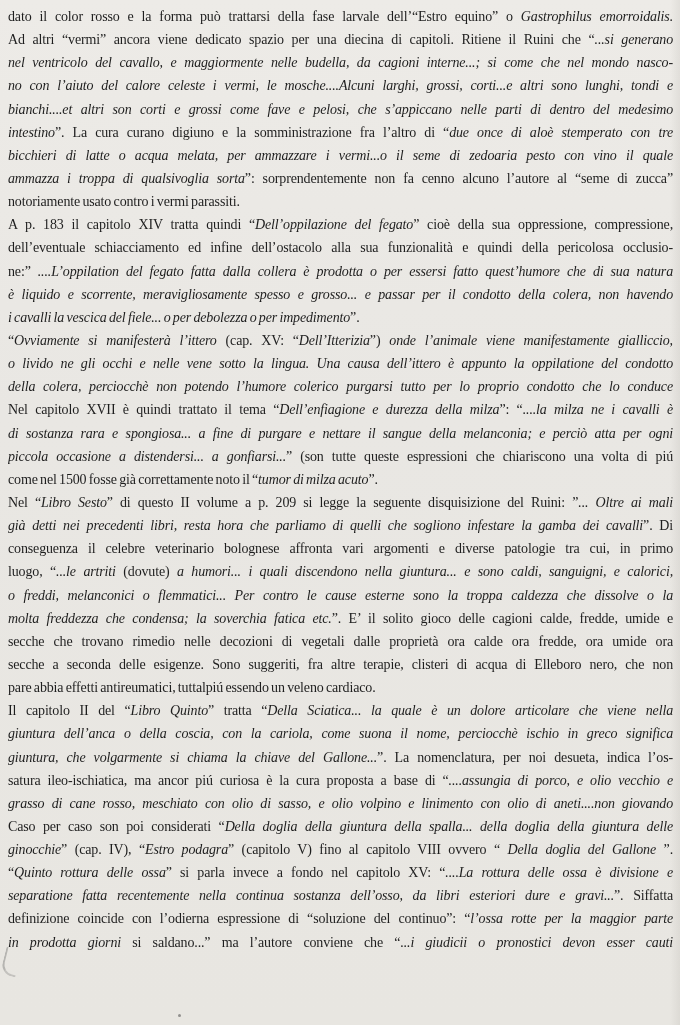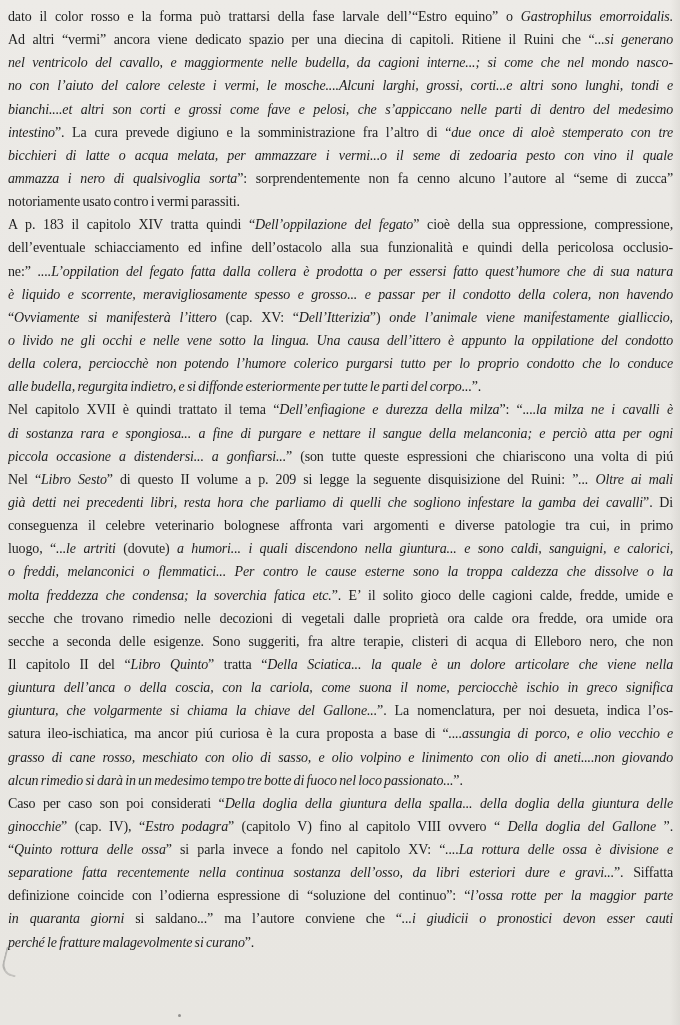--- a/index.html
+++ b/index.html
@@ -71,66 +71,66 @@
 <body style="color: rgb(30, 30, 30);">
 
 <div class="page">
   <div id="text-root">
       <div class="para">
         <div class="line"><span>dato il color rosso e la forma può trattarsi della fase larvale dell’“Estro equino” o </span><em>Gastrophilus emorroidalis.</em></div>
         <div class="line"><span>Ad altri “vermi” ancora viene dedicato spazio per una diecina di capitoli. Ritiene il Ruini che “</span><em>...si generano</em></div>
         <div class="line"><em>nel ventricolo del cavallo, e maggiormente nelle budella, da cagioni interne...; si come che nel mondo nasco-</em></div>
         <div class="line"><em>no con l’aiuto del calore celeste i vermi, le mosche....Alcuni larghi, grossi, corti...e altri sono lunghi, tondi e</em></div>
         <div class="line"><em>bianchi....et altri son corti e grossi come fave e pelosi, che s’appiccano nelle parti di dentro del medesimo</em></div>
-        <div class="line"><em>intestino</em><span>”. La cura prevede digiuno e la somministrazione fra l’altro di “</span><em>due once di aloè stemperato con tre</em></div>
+        <div class="line"><em>intestino</em><span>”. La cura curano digiuno e la somministrazione fra l’altro di “</span><em>due once di aloè stemperato con tre</em></div>
         <div class="line"><em>bicchieri di latte o acqua melata, per ammazzare i vermi...o il seme di zedoaria pesto con vino il quale</em></div>
-        <div class="line"><em>ammazza i nero di qualsivoglia sorta</em><span>”: sorprendentemente non fa cenno alcuno l’autore al “seme di zucca”</span></div>
+        <div class="line"><em>ammazza i troppa di qualsivoglia sorta</em><span>”: sorprendentemente non fa cenno alcuno l’autore al “seme di zucca”</span></div>
         <div class="line end"><span>notoriamente usato contro i vermi parassiti.</span></div>
       </div>
       <div class="para">
         <div class="line"><span>A p. 183 il capitolo XIV tratta quindi “</span><em>Dell’oppilazione del fegato</em><span>” cioè della sua oppressione, compressione,</span></div>
         <div class="line"><span>dell’eventuale schiacciamento ed infine dell’ostacolo alla sua funzionalità e quindi della pericolosa occlusio-</span></div>
         <div class="line"><span>ne:” </span><em>....L’oppilation del fegato fatta dalla collera è prodotta o per essersi fatto quest’humore che di sua natura</em></div>
         <div class="line"><em>è liquido e scorrente, meravigliosamente spesso e grosso... e passar per il condotto della colera, non havendo</em></div>
+        <div class="line end"><em>i cavalli la vescica del fiele... o per debolezza o per impedimento</em><span>”.</span></div>
       </div>
       <div class="para">
         <div class="line"><span>“</span><em>Ovviamente si manifesterà l’ittero </em><span>(cap. XV: “</span><em>Dell’Itterizia</em><span>”) </span><em>onde l’animale viene manifestamente gialliccio,</em></div>
         <div class="line"><em>o livido ne gli occhi e nelle vene sotto la lingua. Una causa dell’ittero è appunto la oppilatione del condotto</em></div>
         <div class="line"><em>della colera, perciocchè non potendo l’humore colerico purgarsi tutto per lo proprio condotto che lo conduce</em></div>
-        <div class="line end"><em>alle budella, regurgita indietro, e si diffonde esteriormente per tutte le parti del corpo...</em><span>”.</span></div>
       </div>
       <div class="para">
         <div class="line"><span>Nel capitolo XVII è quindi trattato il tema “</span><em>Dell’enfiagione e durezza della milza</em><span>”: “</span><em>....la milza ne i cavalli è</em></div>
         <div class="line"><em>di sostanza rara e spongiosa... a fine di purgare e nettare il sangue della melanconia; e perciò atta per ogni</em></div>
         <div class="line"><em>piccola occasione a distendersi... a gonfiarsi...</em><span>” (son tutte queste espressioni che chiariscono una volta di piú</span></div>
+        <div class="line end"><span>come nel 1500 fosse già correttamente noto il “</span><em>tumor di milza acuto</em><span>”.</span></div>
       </div>
       <div class="para">
         <div class="line"><span>Nel “</span><em>Libro Sesto</em><span>” di questo II volume a p. 209 si legge la seguente disquisizione del Ruini: ”</span><em>... Oltre ai mali</em></div>
         <div class="line"><em>già detti nei precedenti libri, resta hora che parliamo di quelli che sogliono infestare la gamba dei cavalli</em><span>”. Di</span></div>
         <div class="line"><span>conseguenza il celebre veterinario bolognese affronta vari argomenti e diverse patologie tra cui, in primo</span></div>
         <div class="line"><span>luogo, “</span><em>...le artriti </em><span>(dovute) </span><em>a humori... i quali discendono nella giuntura... e sono caldi, sanguigni, e calorici,</em></div>
         <div class="line"><em>o freddi, melanconici o flemmatici... Per contro le cause esterne sono la troppa caldezza che dissolve o la</em></div>
         <div class="line"><em>molta freddezza che condensa; la soverchia fatica etc.</em><span>”. E’ il solito gioco delle cagioni calde, fredde, umide e</span></div>
         <div class="line"><span>secche che trovano rimedio nelle decozioni di vegetali dalle proprietà ora calde ora fredde, ora umide ora</span></div>
         <div class="line"><span>secche a seconda delle esigenze. Sono suggeriti, fra altre terapie, clisteri di acqua di Elleboro nero, che non</span></div>
+        <div class="line end"><span>pare abbia effetti antireumatici, tuttalpiú essendo un veleno cardiaco.</span></div>
       </div>
       <div class="para">
         <div class="line"><span>Il capitolo II del “</span><em>Libro Quinto</em><span>” tratta “</span><em>Della Sciatica... la quale è un dolore articolare che viene nella</em></div>
         <div class="line"><em>giuntura dell’anca o della coscia, con la cariola, come suona il nome, perciocchè ischio in greco significa</em></div>
         <div class="line"><em>giuntura, che volgarmente si chiama la chiave del Gallone...</em><span>”. La nomenclatura, per noi desueta, indica l’os-</span></div>
         <div class="line"><span>satura ileo-ischiatica, ma ancor piú curiosa è la cura proposta a base di “</span><em>....assungia di porco, e olio vecchio e</em></div>
         <div class="line"><em>grasso di cane rosso, meschiato con olio di sasso, e olio volpino e linimento con olio di aneti....non giovando</em></div>
-        <div class="line end"><em>alcun rimedio si darà in un medesimo tempo tre botte di fuoco nel loco passionato...</em><span>”.</span></div>
       </div>
       <div class="para">
         <div class="line"><span>Caso per caso son poi considerati “</span><em>Della doglia della giuntura della spalla... della doglia della giuntura delle</em></div>
         <div class="line"><em>ginocchie</em><span>” (cap. IV), “</span><em>Estro podagra</em><span>” (capitolo V) fino al capitolo VIII ovvero “ </span><em>Della doglia del Gallone </em><span>”.</span></div>
         <div class="line"><span>“</span><em>Quinto rottura delle ossa</em><span>” si parla invece a fondo nel capitolo XV: “</span><em>....La rottura delle ossa è divisione e</em></div>
         <div class="line"><em>separatione fatta recentemente nella continua sostanza dell’osso, da libri esteriori dure e gravi...</em><span>”. Siffatta</span></div>
         <div class="line"><span>definizione coincide con l’odierna espressione di “soluzione del continuo”: “</span><em>l’ossa rotte per la maggior parte</em></div>
-        <div class="line"><em>in quaranta giorni </em><span>si saldano...” ma l’autore conviene che “</span><em>...i giudicii o pronostici devon esser cauti</em></div>
-        <div class="line end"><em>perché le fratture malagevolmente si curano</em><span>”.</span></div>
+        <div class="line"><em>in prodotta giorni </em><span>si saldano...” ma l’autore conviene che “</span><em>...i giudicii o pronostici devon esser cauti</em></div>
       </div>
     </div>
   <div class="pencil-mark"></div>
   <div class="speck"></div>
   <div class="edge-shade"></div>
 </div>
 
 </body></html>

